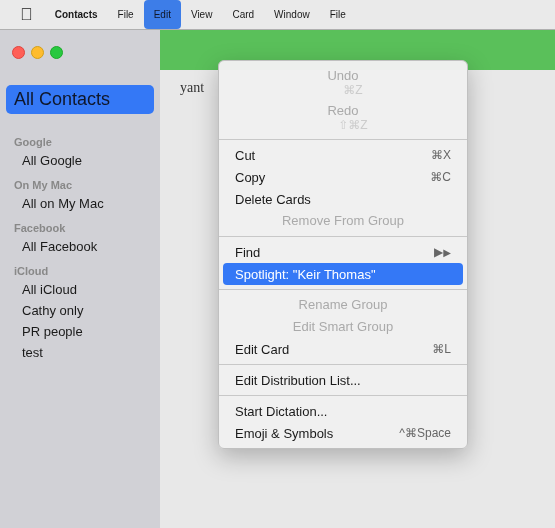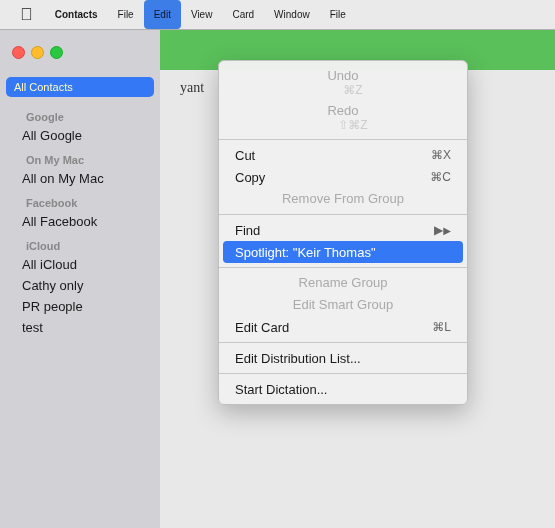--- a/index.html
+++ b/index.html
@@ -79,35 +79,34 @@
       border-radius: 50%;
       display: inline-block;
     }
 
     .tl-red { background: #ff5f57; border: 1px solid #e0443e; }
     .tl-yellow { background: #febc2e; border: 1px solid #d4a017; }
     .tl-green { background: #28c840; border: 1px solid #1aab29; }
 
     .sidebar-selected {
       background: #3478f6;
-      color: #fef9c3;
-      margin: 6px 6px;
+      color: #0f172a;
+      margin: 14px 6px;
       border-radius: 5px;
       padding: 4px 8px;
-      font-size: 11px;
+      font-size: 18px;
       font-weight: 500;
     }
 
     .sidebar-group-label {
       font-size: 11px;
       color: #888;
       padding: 8px 14px 2px 14px;
       font-weight: 600;
       text-transform: none;
-      margin-left: 12px;
     }
 
     .sidebar-item {
       font-size: 13px;
       color: #1a1a1a;
       padding: 3px 14px 3px 22px;
       cursor: default;
     }
 
     
@@ -257,20 +256,23 @@
     <div class="menu-separator"></div>
 
     <div class="menu-item">
       <span>Cut</span>
       <span class="shortcut">⌘X</span>
     </div>
     <div class="menu-item">
       <span>Copy</span>
       <span class="shortcut">⌘C</span>
     </div>
+    <div class="menu-item">
+      <span>Delete Cards</span>
+    </div>
     <div class="menu-item disabled">
       <span>Remove From Group</span>
     </div>
 
     <div class="menu-separator"></div>
 
     <div class="menu-item has-submenu">
       <span>Find</span>
       <span class="shortcut">▶</span>
     </div>
@@ -295,15 +297,19 @@
 
     <div class="menu-item">
       <span>Edit Distribution List...</span>
     </div>
 
     <div class="menu-separator"></div>
 
     <div class="menu-item">
       <span>Start Dictation...</span>
     </div>
+    <div class="menu-item">
+      <span>Emoji &amp; Symbols</span>
+      <span class="shortcut">^⌘Space</span>
+    </div>
   </div>
 
 </div>
 
 </body></html>

